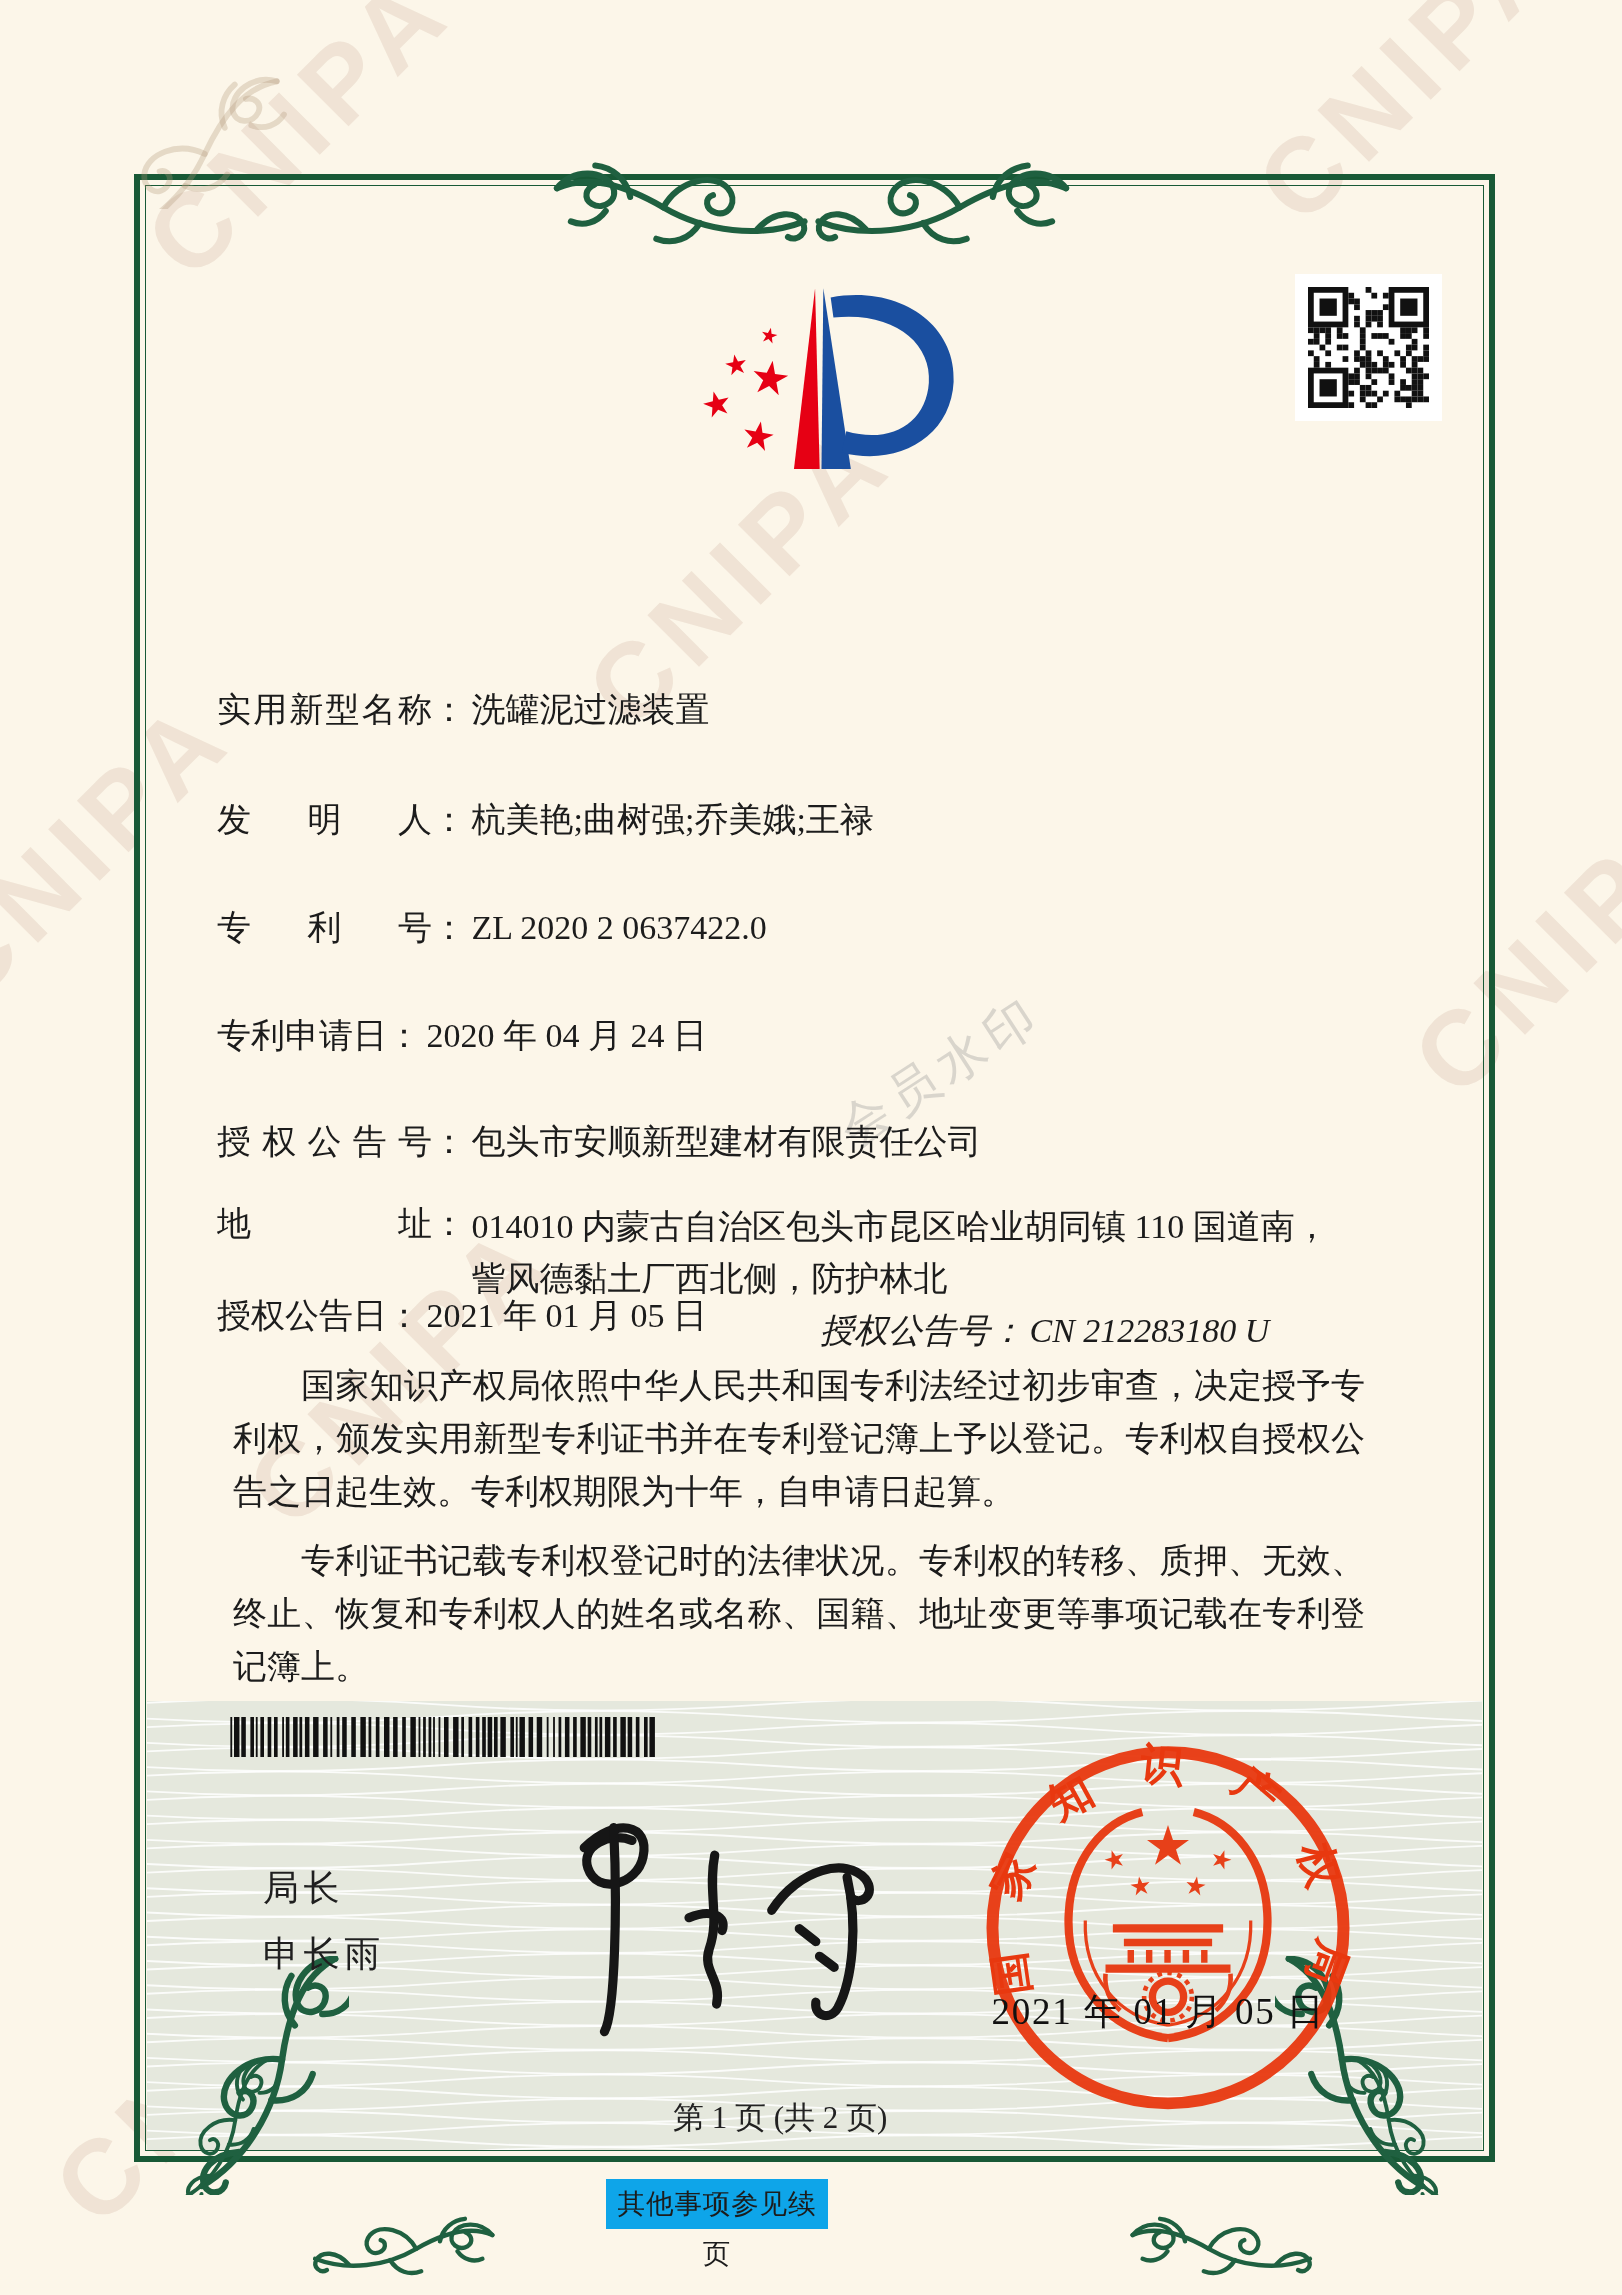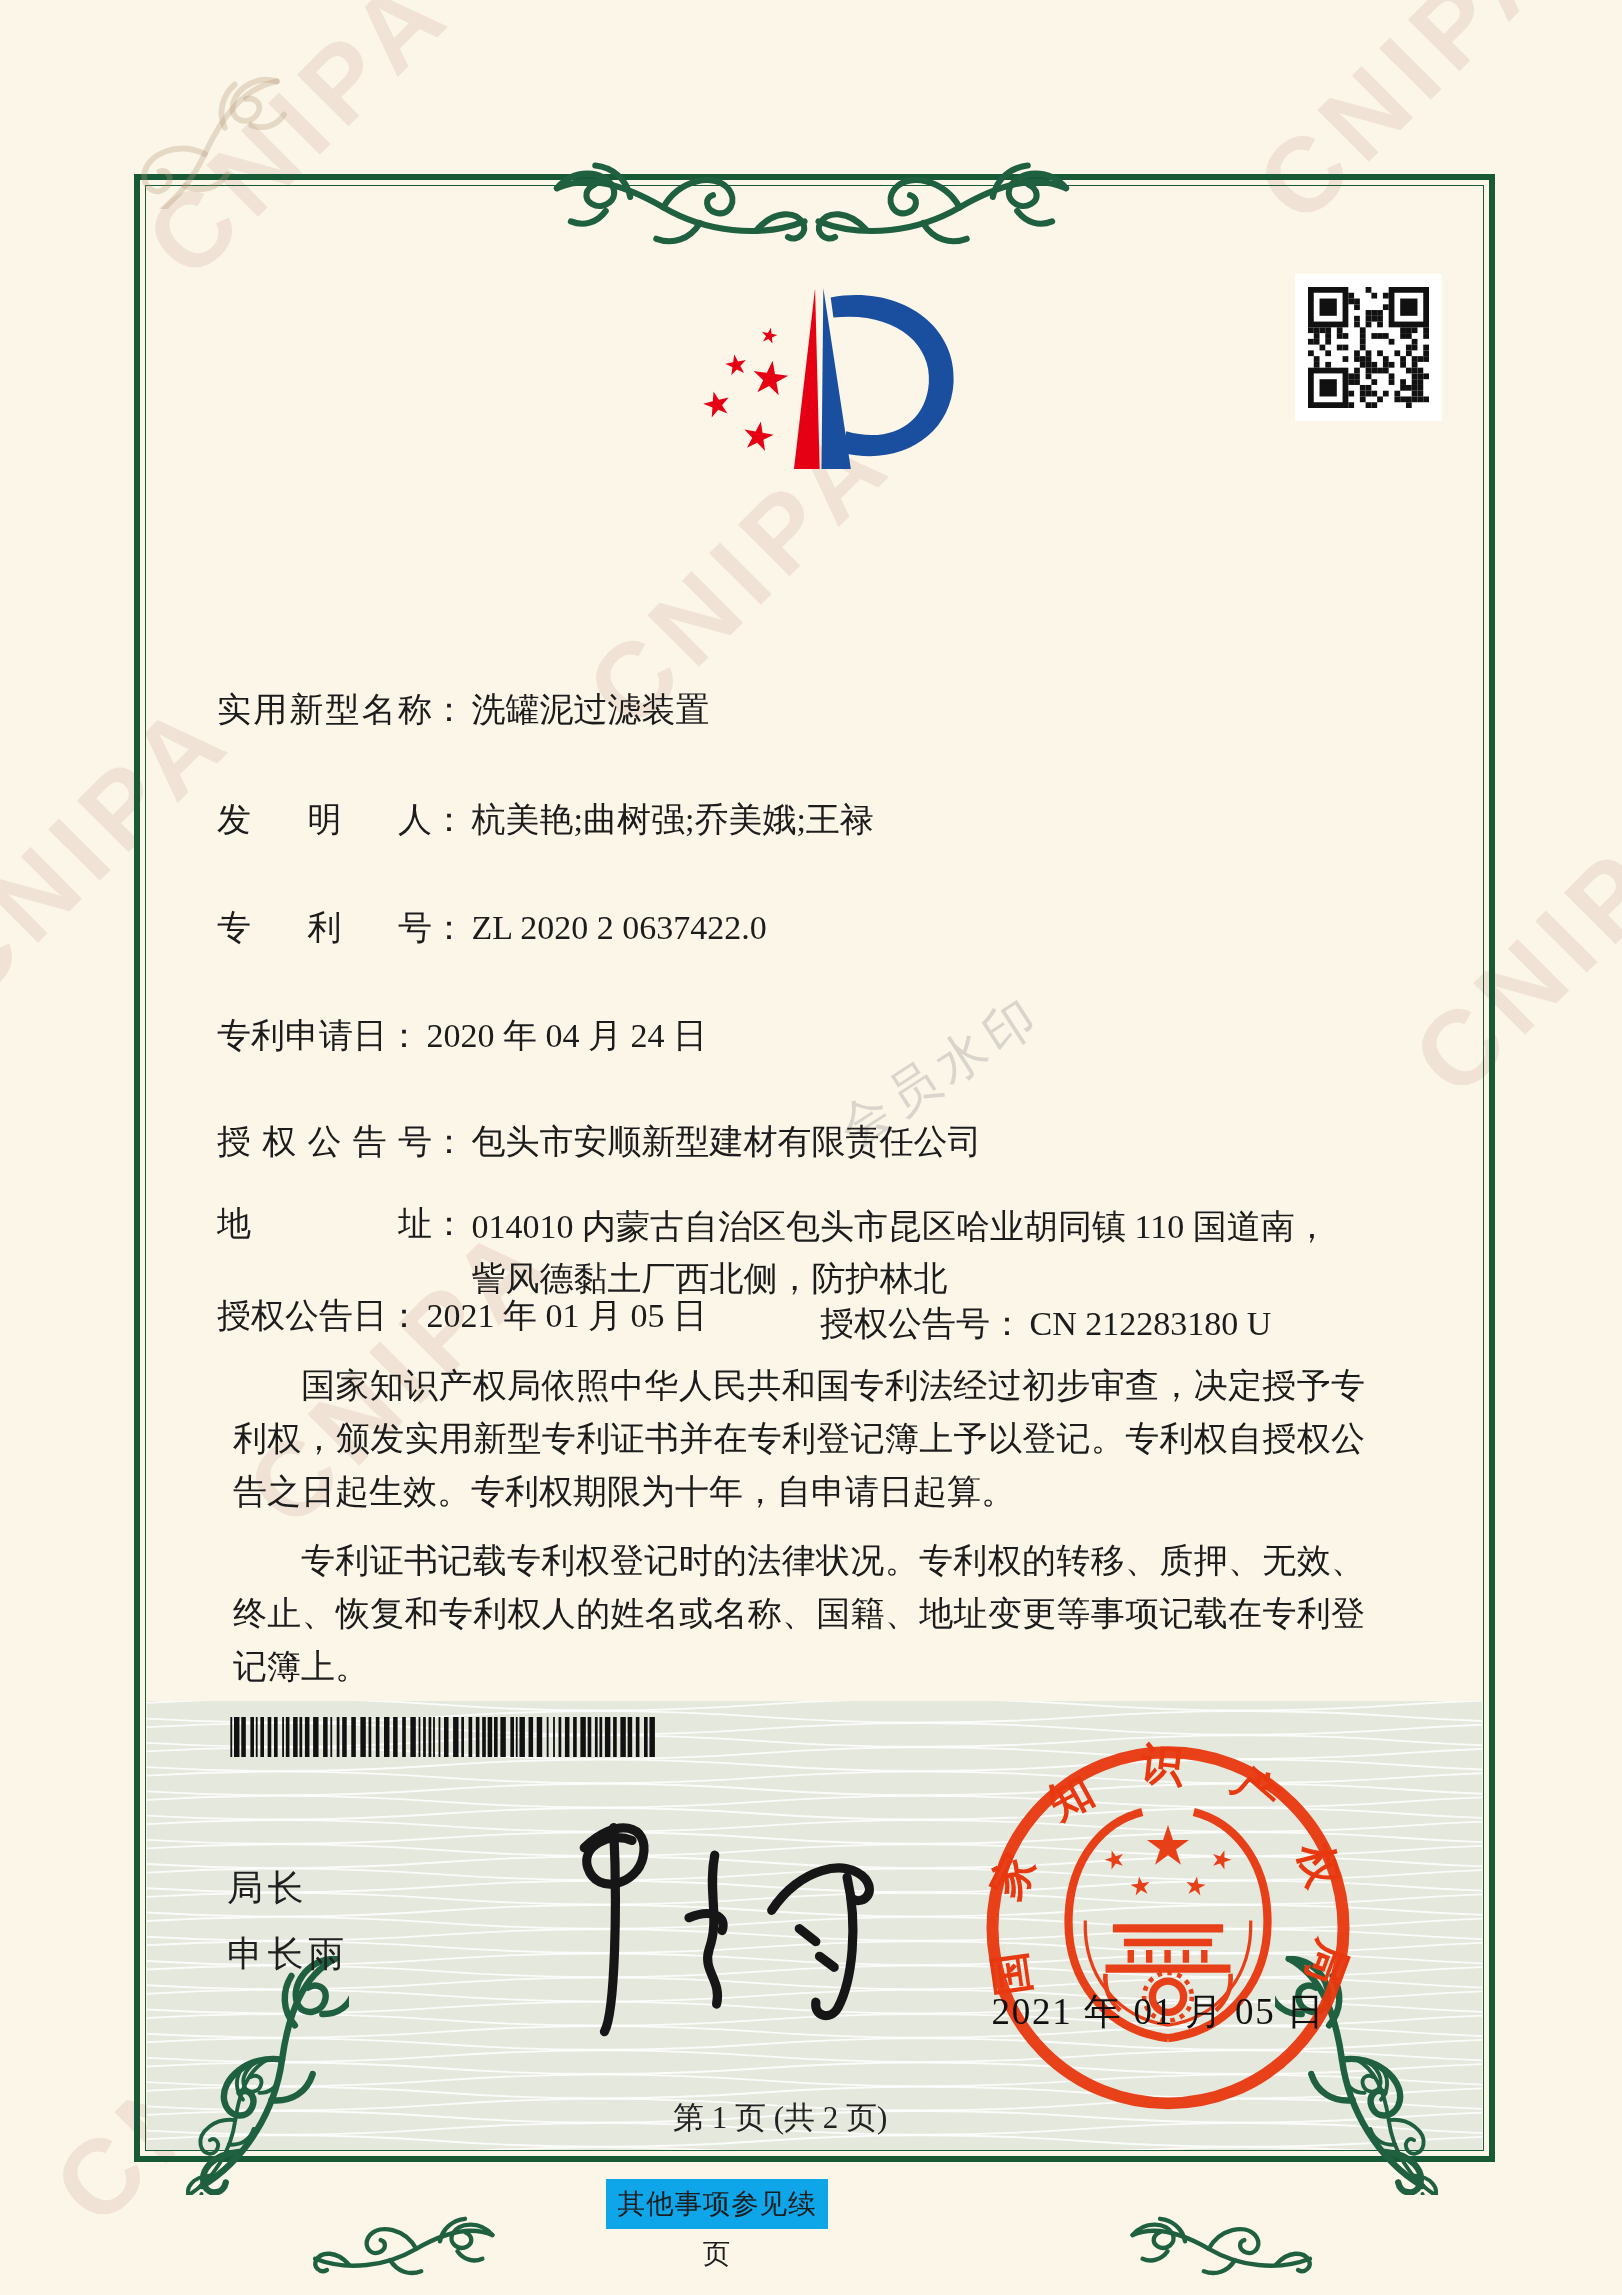--- a/index.html
+++ b/index.html
@@ -24,26 +24,26 @@
   
   .abs{position:absolute;z-index:5;}
   .certno{left:204px;top:283px;font-size:34px;letter-spacing:3.7px;}
   .title{left:134px;top:498px;width:1361px;text-align:center;font-size:72px;
          font-weight:bold;letter-spacing:13px;}
   .row{left:217px;width:1203px;font-size:34px;white-space:nowrap;}
   .lbl{display:inline-block;width:215px;text-align:justify;text-align-last:justify;
        vertical-align:top;}
   .colon{margin-right:5.5px;}
   .addrval{display:inline-block;vertical-align:top;line-height:52px;white-space:normal;width:927px;}
-  .grant2{position:absolute;left:603px;top:8px;}
+  .grant2{position:absolute;left:603px;top:15px;font-style:italic;}
   .paras{left:217px;top:1343px;width:1164px;font-size:34px;line-height:53px;
          text-align:justify;}
   .paras p{margin:16px;text-indent:2em;}
   .signer{font-family:"Liberation Sans","DejaVu Sans",sans-serif;font-weight:500;
-          font-size:36px;letter-spacing:4.6px;color:#1f1f1f;}
+          font-size:36px;letter-spacing:4.6px;color:#1f1f1f;margin-left:36px;}
   .sealdate{left:973px;top:1987px;width:371px;text-align:center;font-size:37px;
             letter-spacing:1.8px;color:#111;z-index:7;}
   .pageno{left:673px;top:2097px;font-size:31px;color:#222;}
   .contnote{left:606px;top:2179px;width:222px;height:50px;background:#0ea5e9;
             text-align:center;line-height:50px;font-size:27.5px;letter-spacing:0.9px;z-index:6;}
   .qrbox{left:1295px;top:274px;width:147px;height:147px;background:#ffffff;z-index:5;}
   #qr{position:absolute;left:13px;top:13px;}
   .sealtxt{font-size:47px;letter-spacing:50px;font-weight:bold;
            font-family:"Liberation Serif",serif;}
 </style>

